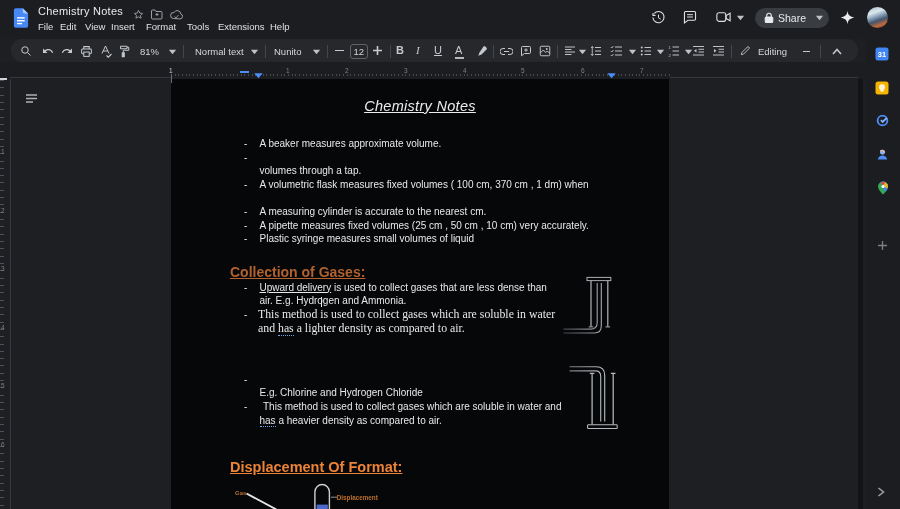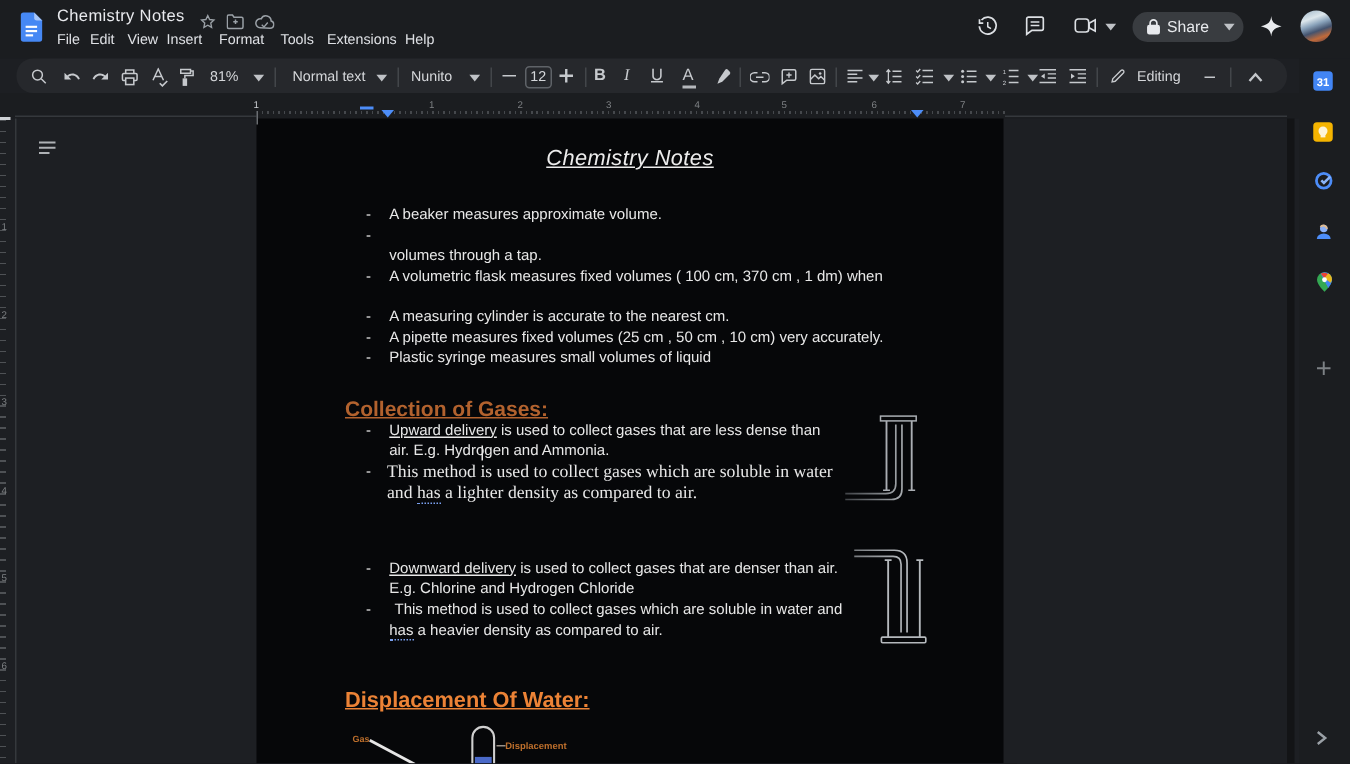--- a/index.html
+++ b/index.html
@@ -256,26 +256,25 @@
     <div class="l" style="left:259.5px;top:233.2px">Plastic syringe measures small volumes of liquid</div>
 <div class="abs" style="left:230px;top:264px;font-size:14px;font-weight:bold;color:#b2622e;"><span class="ul">Collection of Gases:</span></div>
 <span class="dash" style="top:281.7px">-</span>
     <div class="l" style="left:259.5px;top:281.7px"><span class="ul">Upward delivery</span> is used to collect gases that are less dense than</div>
 <div class="l" style="left:259.5px;top:295.3px">air. E.g. Hydrogen and Ammonia.</div>
 <div class="abs" style="left:320.5px;top:296.5px;width:1px;height:10.5px;background:#e8e8e8;"></div>
 <span class="dash" style="top:308.7px">-</span>
     <div class="l srf" style="left:258px;top:308.2px">This method is used to collect gases which are soluble in water</div>
 <div class="l srf" style="left:258px;top:321.6px">and <span style="border-bottom:1px dotted #7aa0f0">has</span> a lighter density as compared to air.</div>
 <span class="dash" style="top:373.5px">-</span>
-    <div class="l" style="left:259.5px;top:373.5px"><span class="ul">Downward delivery</span> is used to collect gases that are denser than air.</div>
 <div class="l" style="left:259.5px;top:387.2px">E.g. Chlorine and Hydrogen Chloride</div>
 <span class="dash" style="top:400.9px">-</span>
     <div class="l" style="left:263px;top:400.9px">This method is used to collect gases which are soluble in water and</div>
 <div class="l" style="left:259.5px;top:414.6px"><span style="border-bottom:1px dotted #7aa0f0">has</span> a heavier density as compared to air.</div>
-<div class="abs" style="left:230px;top:458.5px;font-size:14.5px;font-weight:bold;color:#ec8336;"><span class="ul">Displacement Of Water:</span></div>
+<div class="abs" style="left:230px;top:458.5px;font-size:14.5px;font-weight:bold;color:#ec8336;"><span class="ul">Displacement Of Format:</span></div>
 
 <svg class="abs" style="left:0;top:0" width="900" height="509" viewBox="0 0 900 509" fill="none">
   <defs>
     <linearGradient id="g1" x1="563" x2="601" y1="0" y2="0" gradientUnits="userSpaceOnUse">
       <stop offset="0" stop-color="#3f4246"></stop>
           <stop offset="0.55" stop-color="#767a7e"></stop>
           <stop offset="1" stop-color="#a6aaae"></stop>
     </linearGradient>
     <linearGradient id="g2" x1="569" x2="606" y1="0" y2="0" gradientUnits="userSpaceOnUse">
       <stop offset="0" stop-color="#76797d"></stop>

